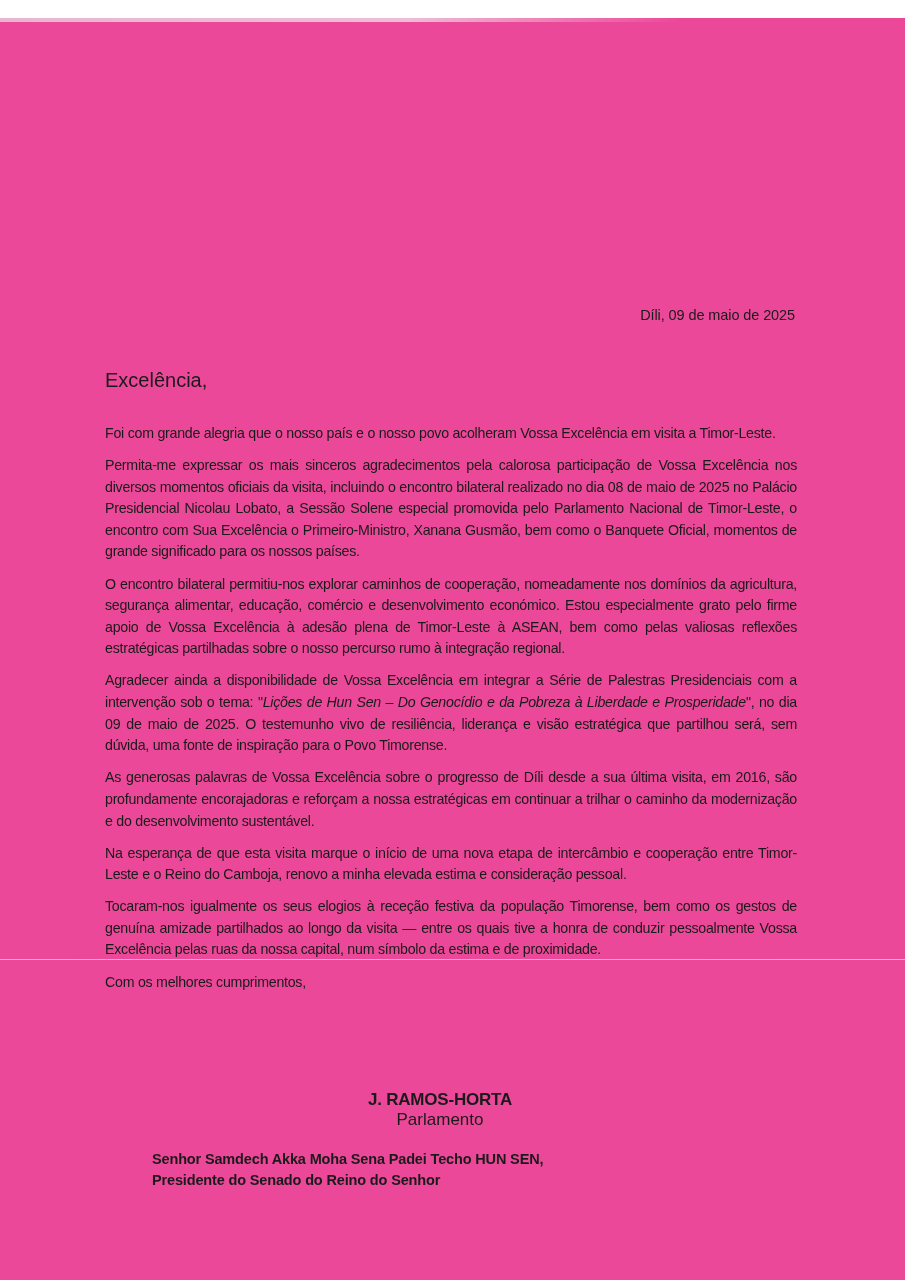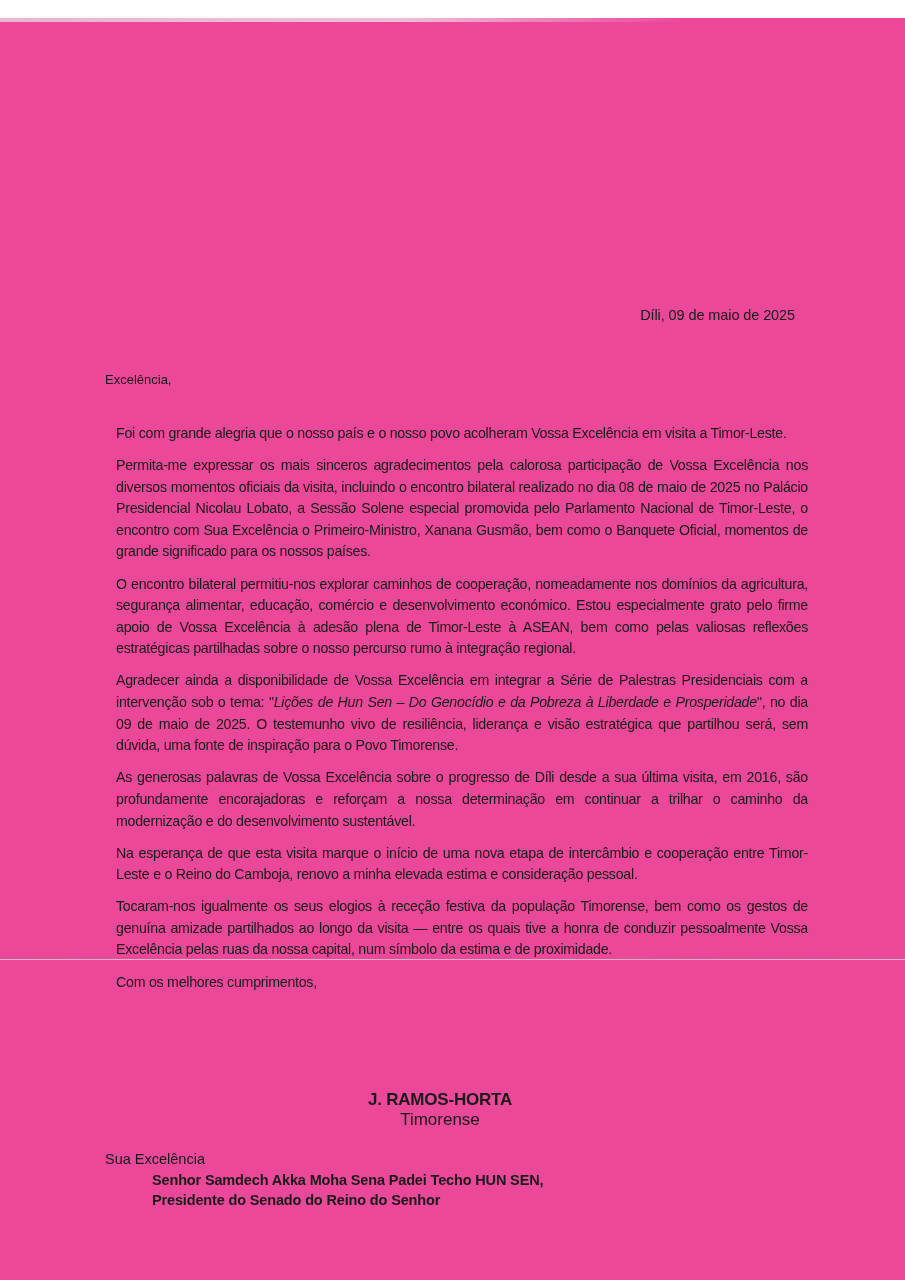--- a/index.html
+++ b/index.html
@@ -44,32 +44,31 @@
       top: 287px;
       right: 110px;
       font-size: 14.5px;
       line-height: 20px;
       letter-spacing: -0.1px;
     }
     .salutation {
       position: absolute;
       top: 352px;
       left: 105px;
-      font-size: 13px;
+      font-size: 20px;
       line-height: 20px;
     }
     .body-text {
       position: absolute;
       left: 105px;
       top: 405px;
       width: 692px;
       font-size: 14.2px;
       line-height: 21.6px;
       letter-spacing: -0.25px;
-      margin-left: 11px;
     }
     .body-text p {
       margin: 0 0 10.5px 0;
       text-align: justify;
     }
     .body-text p.left { text-align: left; }
     .body-text em { }
     .closing {
       margin-top: 0;
     }
@@ -112,29 +111,28 @@
 
   <div class="date">Díli, 09 de maio de 2025</div>
 
   <div class="salutation">Excelência,</div>
 
   <div class="body-text">
     <p class="left">Foi com grande alegria que o nosso país e o nosso povo acolheram Vossa Excelência em visita a Timor-Leste.</p>
     <p>Permita-me expressar os mais sinceros agradecimentos pela calorosa participação de Vossa Excelência nos diversos momentos oficiais da visita, incluindo o encontro bilateral realizado no dia 08 de maio de 2025 no Palácio Presidencial Nicolau Lobato, a Sessão Solene especial promovida pelo Parlamento Nacional de Timor-Leste, o encontro com Sua Excelência o Primeiro-Ministro, Xanana Gusmão, bem como o Banquete Oficial, momentos de grande significado para os nossos países.</p>
     <p>O encontro bilateral permitiu-nos explorar caminhos de cooperação, nomeadamente nos domínios da agricultura, segurança alimentar, educação, comércio e desenvolvimento económico. Estou especialmente grato pelo firme apoio de Vossa Excelência à adesão plena de Timor-Leste à ASEAN, bem como pelas valiosas reflexões estratégicas partilhadas sobre o nosso percurso rumo à integração regional.</p>
     <p><span>Agradecer ainda a disponibilidade de Vossa Excelência em integrar a Série de Palestras Presidenciais com a intervenção sob o tema: "</span><em>Lições de Hun Sen – Do Genocídio e da Pobreza à Liberdade e Prosperidade</em><span>", no dia 09 de maio de 2025. O testemunho vivo de resiliência, liderança e visão estratégica que partilhou será, sem dúvida, uma fonte de inspiração para o Povo Timorense.</span></p>
-    <p>As generosas palavras de Vossa Excelência sobre o progresso de Díli desde a sua última visita, em 2016, são profundamente encorajadoras e reforçam a nossa determinação em continuar a trilhar o caminho da modernização e do desenvolvimento sustentável.</p>
+    <p>As generosas palavras de Vossa Excelência sobre o progresso de Díli desde a sua última visita, em 2016, são profundamente encorajadoras e reforçam a nossa estratégicas em continuar a trilhar o caminho da modernização e do desenvolvimento sustentável.</p>
     <p>Na esperança de que esta visita marque o início de uma nova etapa de intercâmbio e cooperação entre Timor-Leste e o Reino do Camboja, renovo a minha elevada estima e consideração pessoal.</p>
     <p>Tocaram-nos igualmente os seus elogios à receção festiva da população Timorense, bem como os gestos de genuína amizade partilhados ao longo da visita — entre os quais tive a honra de conduzir pessoalmente Vossa Excelência pelas ruas da nossa capital, num símbolo da estima e de proximidade.</p>
     <p class="left closing">Com os melhores cumprimentos,</p>
   </div>
 
   <div class="signature">
     <div class="name">J. RAMOS-HORTA</div>
-    <div class="title">Timorense</div>
+    <div class="title">Parlamento</div>
   </div>
 
   <div class="addressee">
-    <div>Sua Excelência</div>
     <div class="bold">Senhor Samdech Akka Moha Sena Padei Techo HUN SEN,</div>
     <div class="bold">Presidente do Senado do Reino do Senhor</div>
   </div>
 </div>
 
 </body></html>

